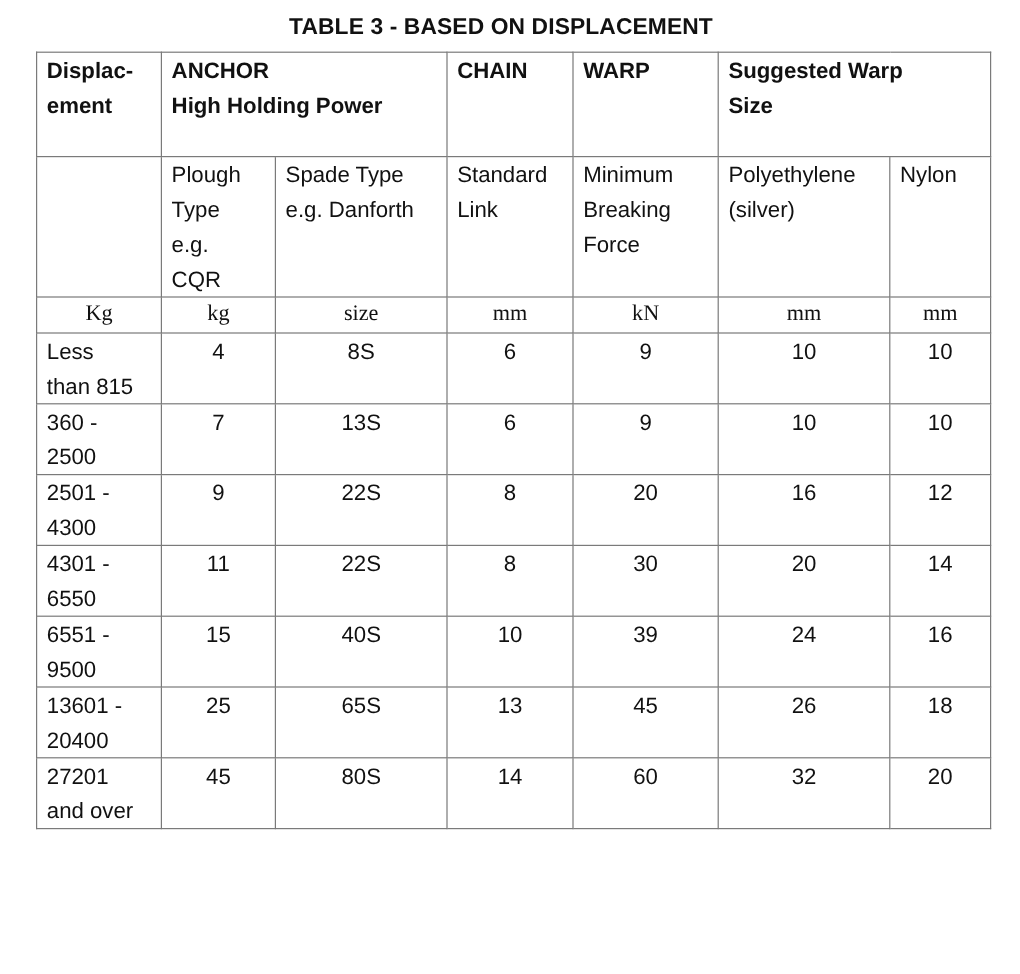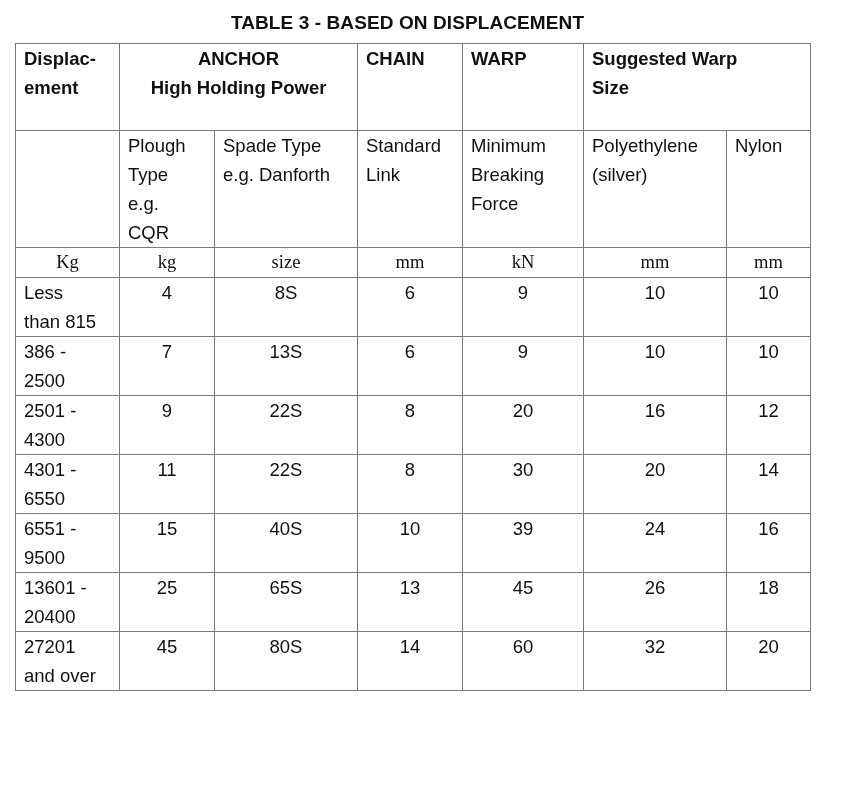--- a/index.html
+++ b/index.html
@@ -1,31 +1,31 @@
 <!DOCTYPE html>
 <html><head>
 <meta charset="utf-8">
 <style>
   html, body { margin: 0; padding: 0; background: #ffffff; }
   body { width: 850px; height: 812px; position: relative; overflow: hidden;
          font-family: "Liberation Sans", "DejaVu Sans", sans-serif; color: #111; }
-  .title { position: absolute; left: 0; top: 12px; width: 815px; text-align: center;
+  .title { position: absolute; left: 10px; top: 12px; width: 815px; text-align: center;
            font-weight: bold; font-size: 19px; letter-spacing: 0.1px; }
-  table.grid { position: absolute; left: 15px; top: 43px; border-collapse: collapse;
+  table.grid { position: absolute; left: 30px; top: 43px; border-collapse: collapse;
                table-layout: fixed; width: 795px; }
   table.grid td { border: 1.5px solid #7a7a7a; vertical-align: top; padding: 0 8px;
                   font-size: 18.5px; line-height: 29px; }
   .hdr1 td { height: 86px; padding-top: 0; }
   .hdr1 .b { font-weight: bold; }
   .hdr2 td { height: 115px; margin-top: 30px; }
   .units td { height: 29px; text-align: center; font-family: Liberation Serif, serif; }
   .units td.first { text-align: center; }
   .row td { height: 57px; text-align: center; }
   .row td.disp { text-align: left; }
-  .center { text-align: center; }
+  .center { text-align: left; }
 </style>
 </head>
 <body>
 
 <div class="title">TABLE 3 - BASED ON DISPLACEMENT</div>
 
 <table class="grid">
   <colgroup>
     <col style="width:104px">
       <col style="width:95px">
@@ -104,21 +104,21 @@
     <td>4</td>
     <td>8S</td>
     <td>6</td>
     <td>9</td>
     <td>10</td>
     <td>10</td>
   </tr>
 
   <tr class="row">
     <td class="disp">
-      <div>386 -</div>
+      <div>360 -</div>
       <div>2500</div>
     </td>
     <td>7</td>
     <td>13S</td>
     <td>6</td>
     <td>9</td>
     <td>10</td>
     <td>10</td>
   </tr>
 

